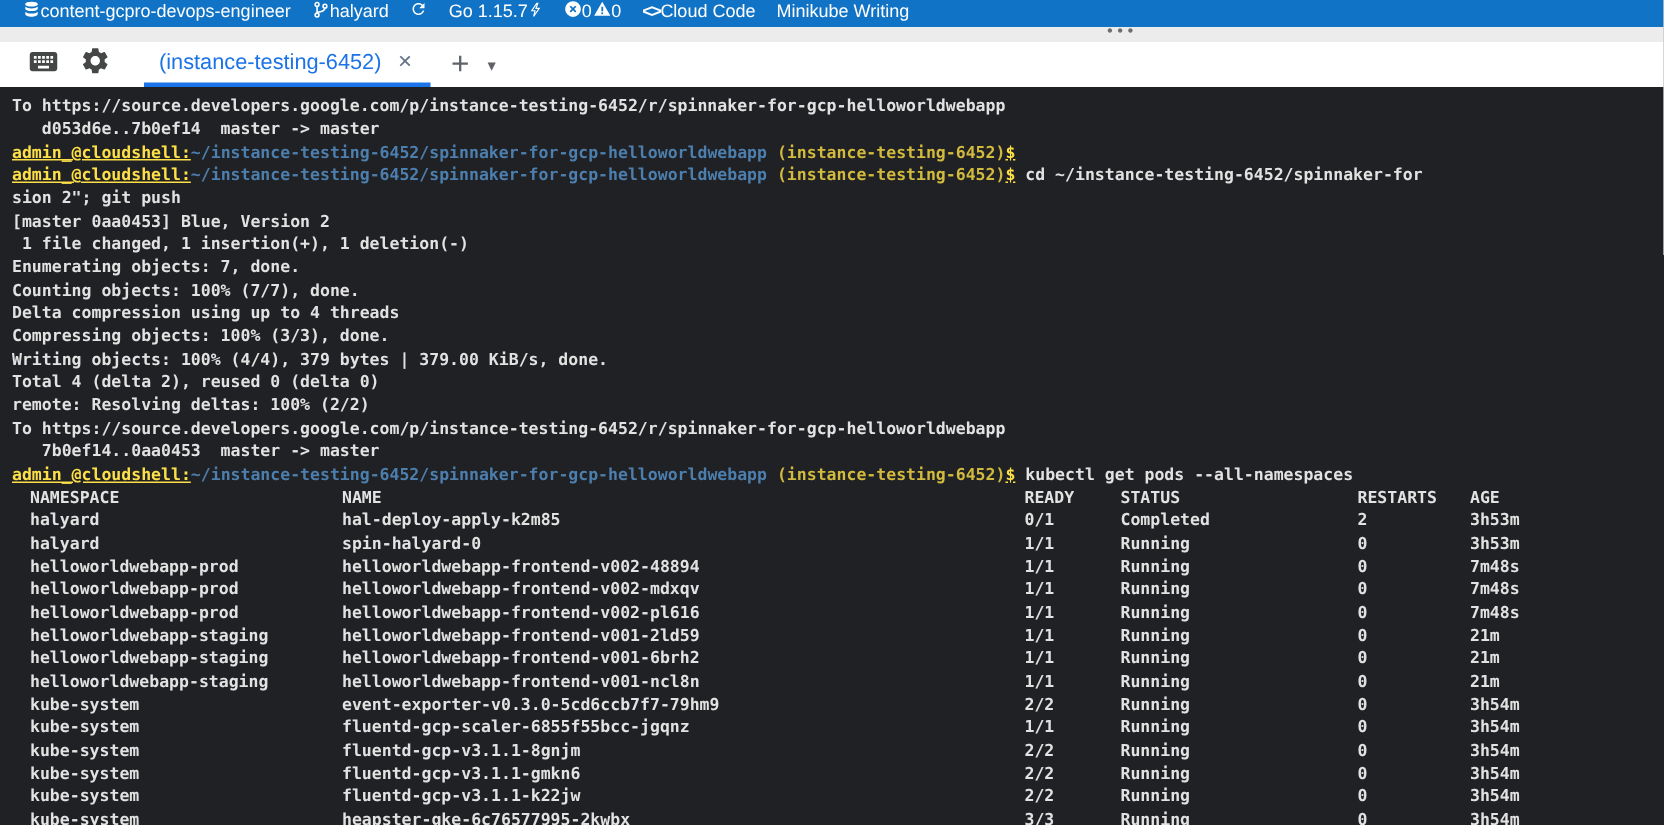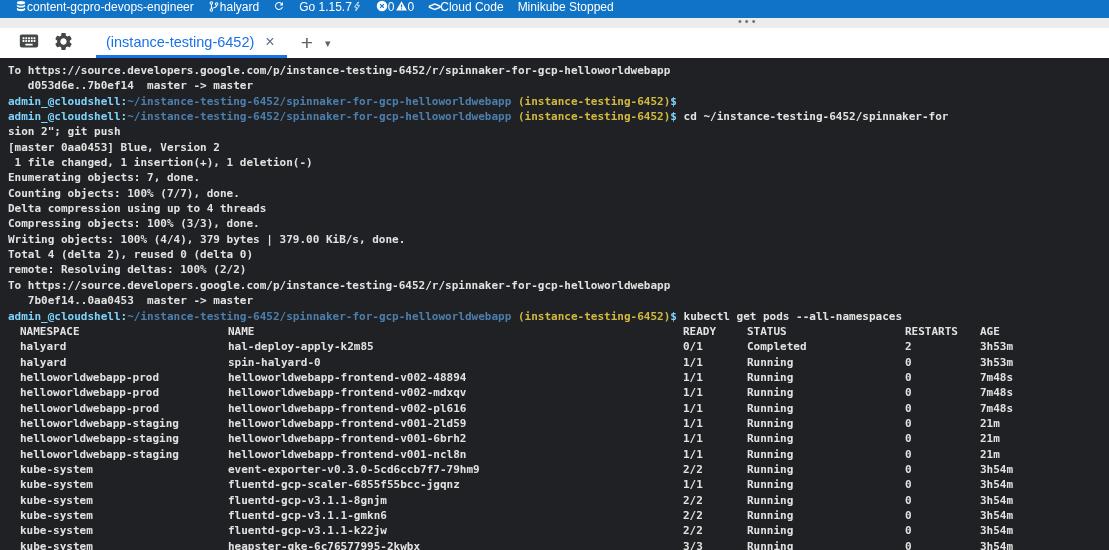--- a/index.html
+++ b/index.html
@@ -33,21 +33,21 @@
 
   
   .terminal {
     position:absolute; top:58px; left:0; right:0; bottom:0;
     background:#202124; overflow:hidden;
     font-family:"DejaVu Sans Mono", monospace;
     font-size:11px; font-weight:700; color:#e2e2e2;
     padding:5px 0 0 8px; white-space:pre; cursor:text;
   }
   .t-line { height:15.35px; line-height:15.35px; position:relative; }
-  .p-user { color:#7dd3fc; }
+  .p-user { color:#fde047;text-decoration:underline; }
   .p-path { color:#4d7fae; }
   .p-env  { color:#d1ba3d; }
   .p-cmd  { color:#e2e2e2; }
   .pod-cell { position:absolute; top:0; }
   .c0 { left:12px; } .c1 { left:220px; } .c2 { left:675px; }
   .c3 { left:739px; } .c4 { left:861px;padding-left:36px; } .c5 { left:972px; }
 </style>
 </head>
 <body>
 
@@ -104,21 +104,21 @@
           <rect x="7.2" y="11" width="1.6" height="1.6" fill="#1073c5"></rect>
         </svg>
       </span>
       <span>0</span>
     </div>
     <div class="sb-item">
       <span class="sb-glyph">&lt;&gt;</span>
       <span>Cloud Code</span>
     </div>
     <div class="sb-item">
-      <span>Minikube Stopped</span>
+      <span>Minikube Writing</span>
     </div>
   </div>
 
   <div class="divider-strip">
     <span class="drag-handle">•••</span>
   </div>
 
   <div class="toolbar">
     <div class="tb-iconbtn">
       <span>

